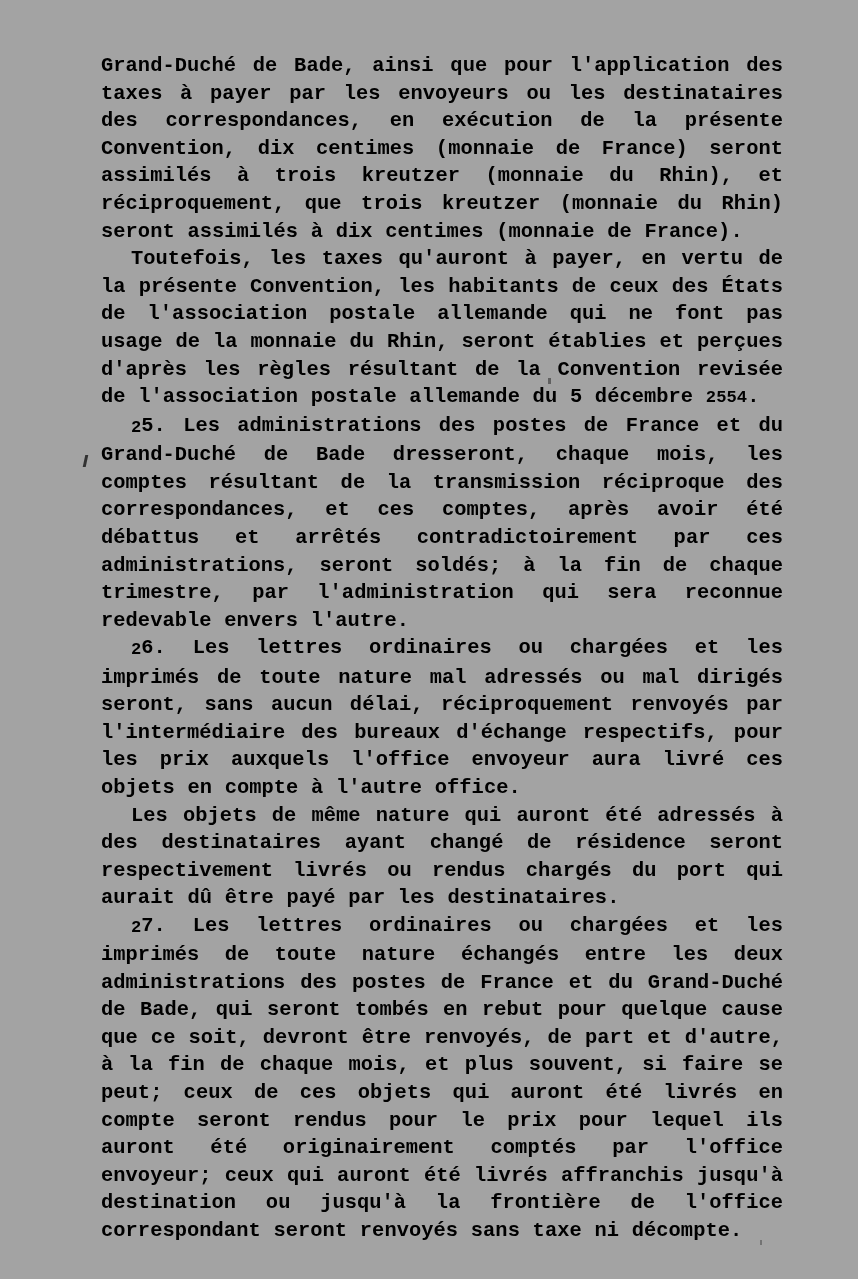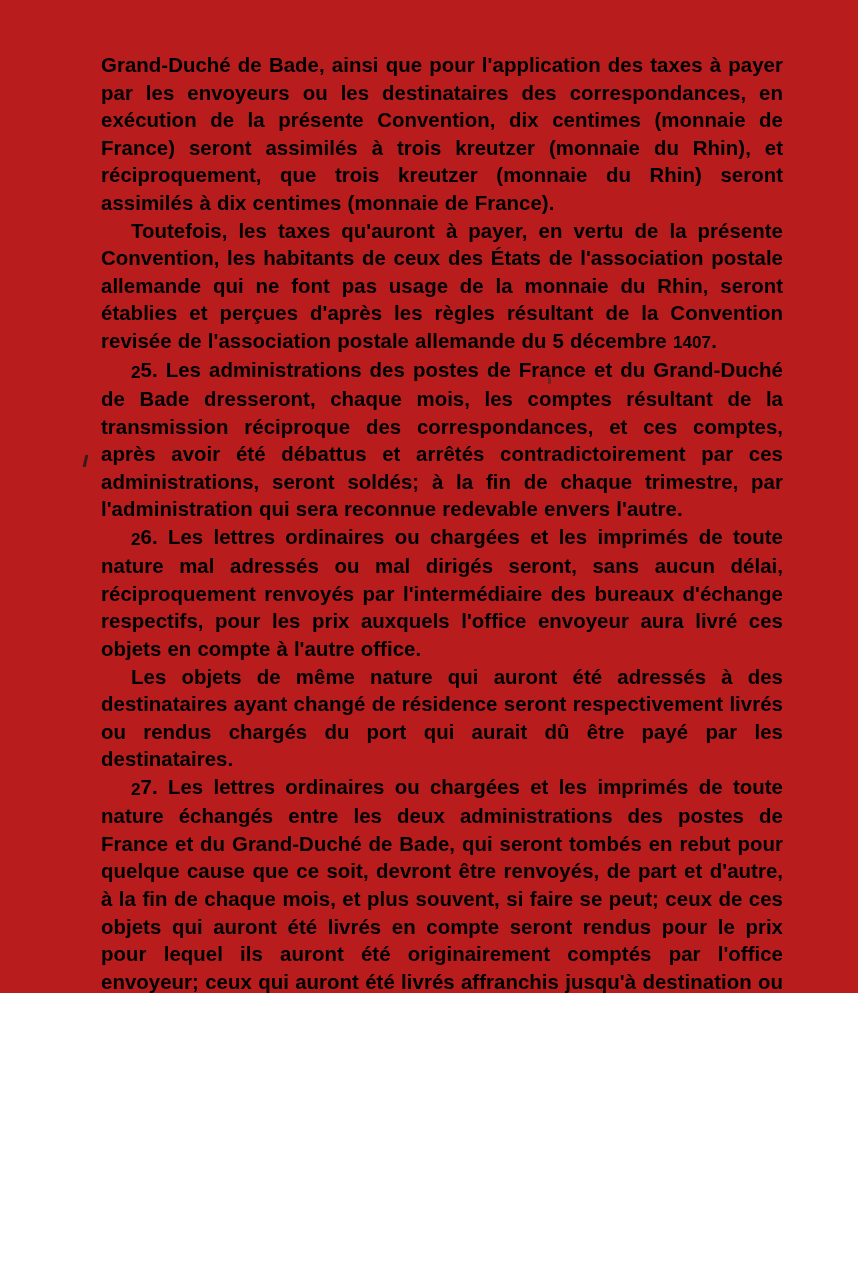--- a/index.html
+++ b/index.html
@@ -4,24 +4,24 @@
 <title>Scanned page</title>
 <style>
   html, body {
     margin: 0;
     padding: 0;
     background: #ffffff;
   }
   .page {
     position: relative;
     width: 858px;
-    height: 993px;
-    background: #b91c1c;
+    height: 1279px;
+    background: #a3a3a3;
     overflow: hidden;
-    font-family: Liberation Sans, sans-serif;
+    font-family: Liberation Mono, monospace;
     color: #000000;
   }
   .textblock {
     position: absolute;
     left: 101px;
     top: 52px;
     width: 682px;
   }
   p.para {
     margin: 0;
@@ -81,21 +81,21 @@
 </style>
 </head>
 <body>
 
 <div class="page">
 
   <div class="textblock">
 
     <p class="para cont">Grand-Duché de Bade, ainsi que pour l'application des taxes à payer par les envoyeurs ou les destinataires des correspondances, en exécution de la présente Convention, dix centimes (monnaie de France) seront assimilés à trois kreutzer (monnaie du Rhin), et réciproquement, que trois kreutzer (monnaie du Rhin) seront assimilés à dix centimes (monnaie de France).</p>
 
-    <p class="para">Toutefois, les taxes qu'auront à payer, en vertu de la présente Convention, les habitants de ceux des États de l'association postale allemande qui ne font pas usage de la monnaie du Rhin, seront établies et perçues d'après les règles résultant de la Convention revisée de l'association postale allemande du 5 décembre <span class="oldstyle-1">1407</span>.</p>
+    <p class="para">Toutefois, les taxes qu'auront à payer, en vertu de la présente Convention, les habitants de ceux des États de l'association postale allemande qui ne font pas usage de la monnaie du Rhin, seront établies et perçues d'après les règles résultant de la Convention revisée de l'association postale allemande du 5 décembre <span class="oldstyle-1">2554</span>.</p>
 
     <p class="para"><span class="oldstyle-2">2</span><span>5. </span>Les administrations des postes de France et du Grand-Duché de Bade dresseront, chaque mois, les comptes résultant de la transmission réciproque des correspondances, et ces comptes, après avoir été débattus et arrêtés contradictoirement par ces administrations, seront soldés; à la fin de chaque trimestre, par l'administration qui sera reconnue redevable envers l'autre.</p>
 
 
     <p class="para"><span class="oldstyle-2">2</span><span>6. </span>Les lettres ordinaires ou chargées et les imprimés de toute nature mal adressés ou mal dirigés seront, sans aucun délai, réciproquement renvoyés par l'intermédiaire des bureaux d'échange respectifs, pour les prix auxquels l'office envoyeur aura livré ces objets en compte à l'autre office.</p>
 
     <p class="para">Les objets de même nature qui auront été adressés à des destinataires ayant changé de résidence seront respectivement livrés ou rendus chargés du port qui aurait dû être payé par les destinataires.</p>
 
     <p class="para"><span class="oldstyle-2">2</span><span>7. </span>Les lettres ordinaires ou chargées et les imprimés de toute nature échangés entre les deux administrations des postes de France et du Grand-Duché de Bade, qui seront tombés en rebut pour quelque cause que ce soit, devront être renvoyés, de part et d'autre, à la fin de chaque mois, et plus souvent, si faire se peut; ceux de ces objets qui auront été livrés en compte seront rendus pour le prix pour lequel ils auront été originairement comptés par l'office envoyeur; ceux qui auront été livrés affranchis jusqu'à destination ou jusqu'à la frontière de l'office correspondant seront renvoyés sans taxe ni décompte.</p>
 

